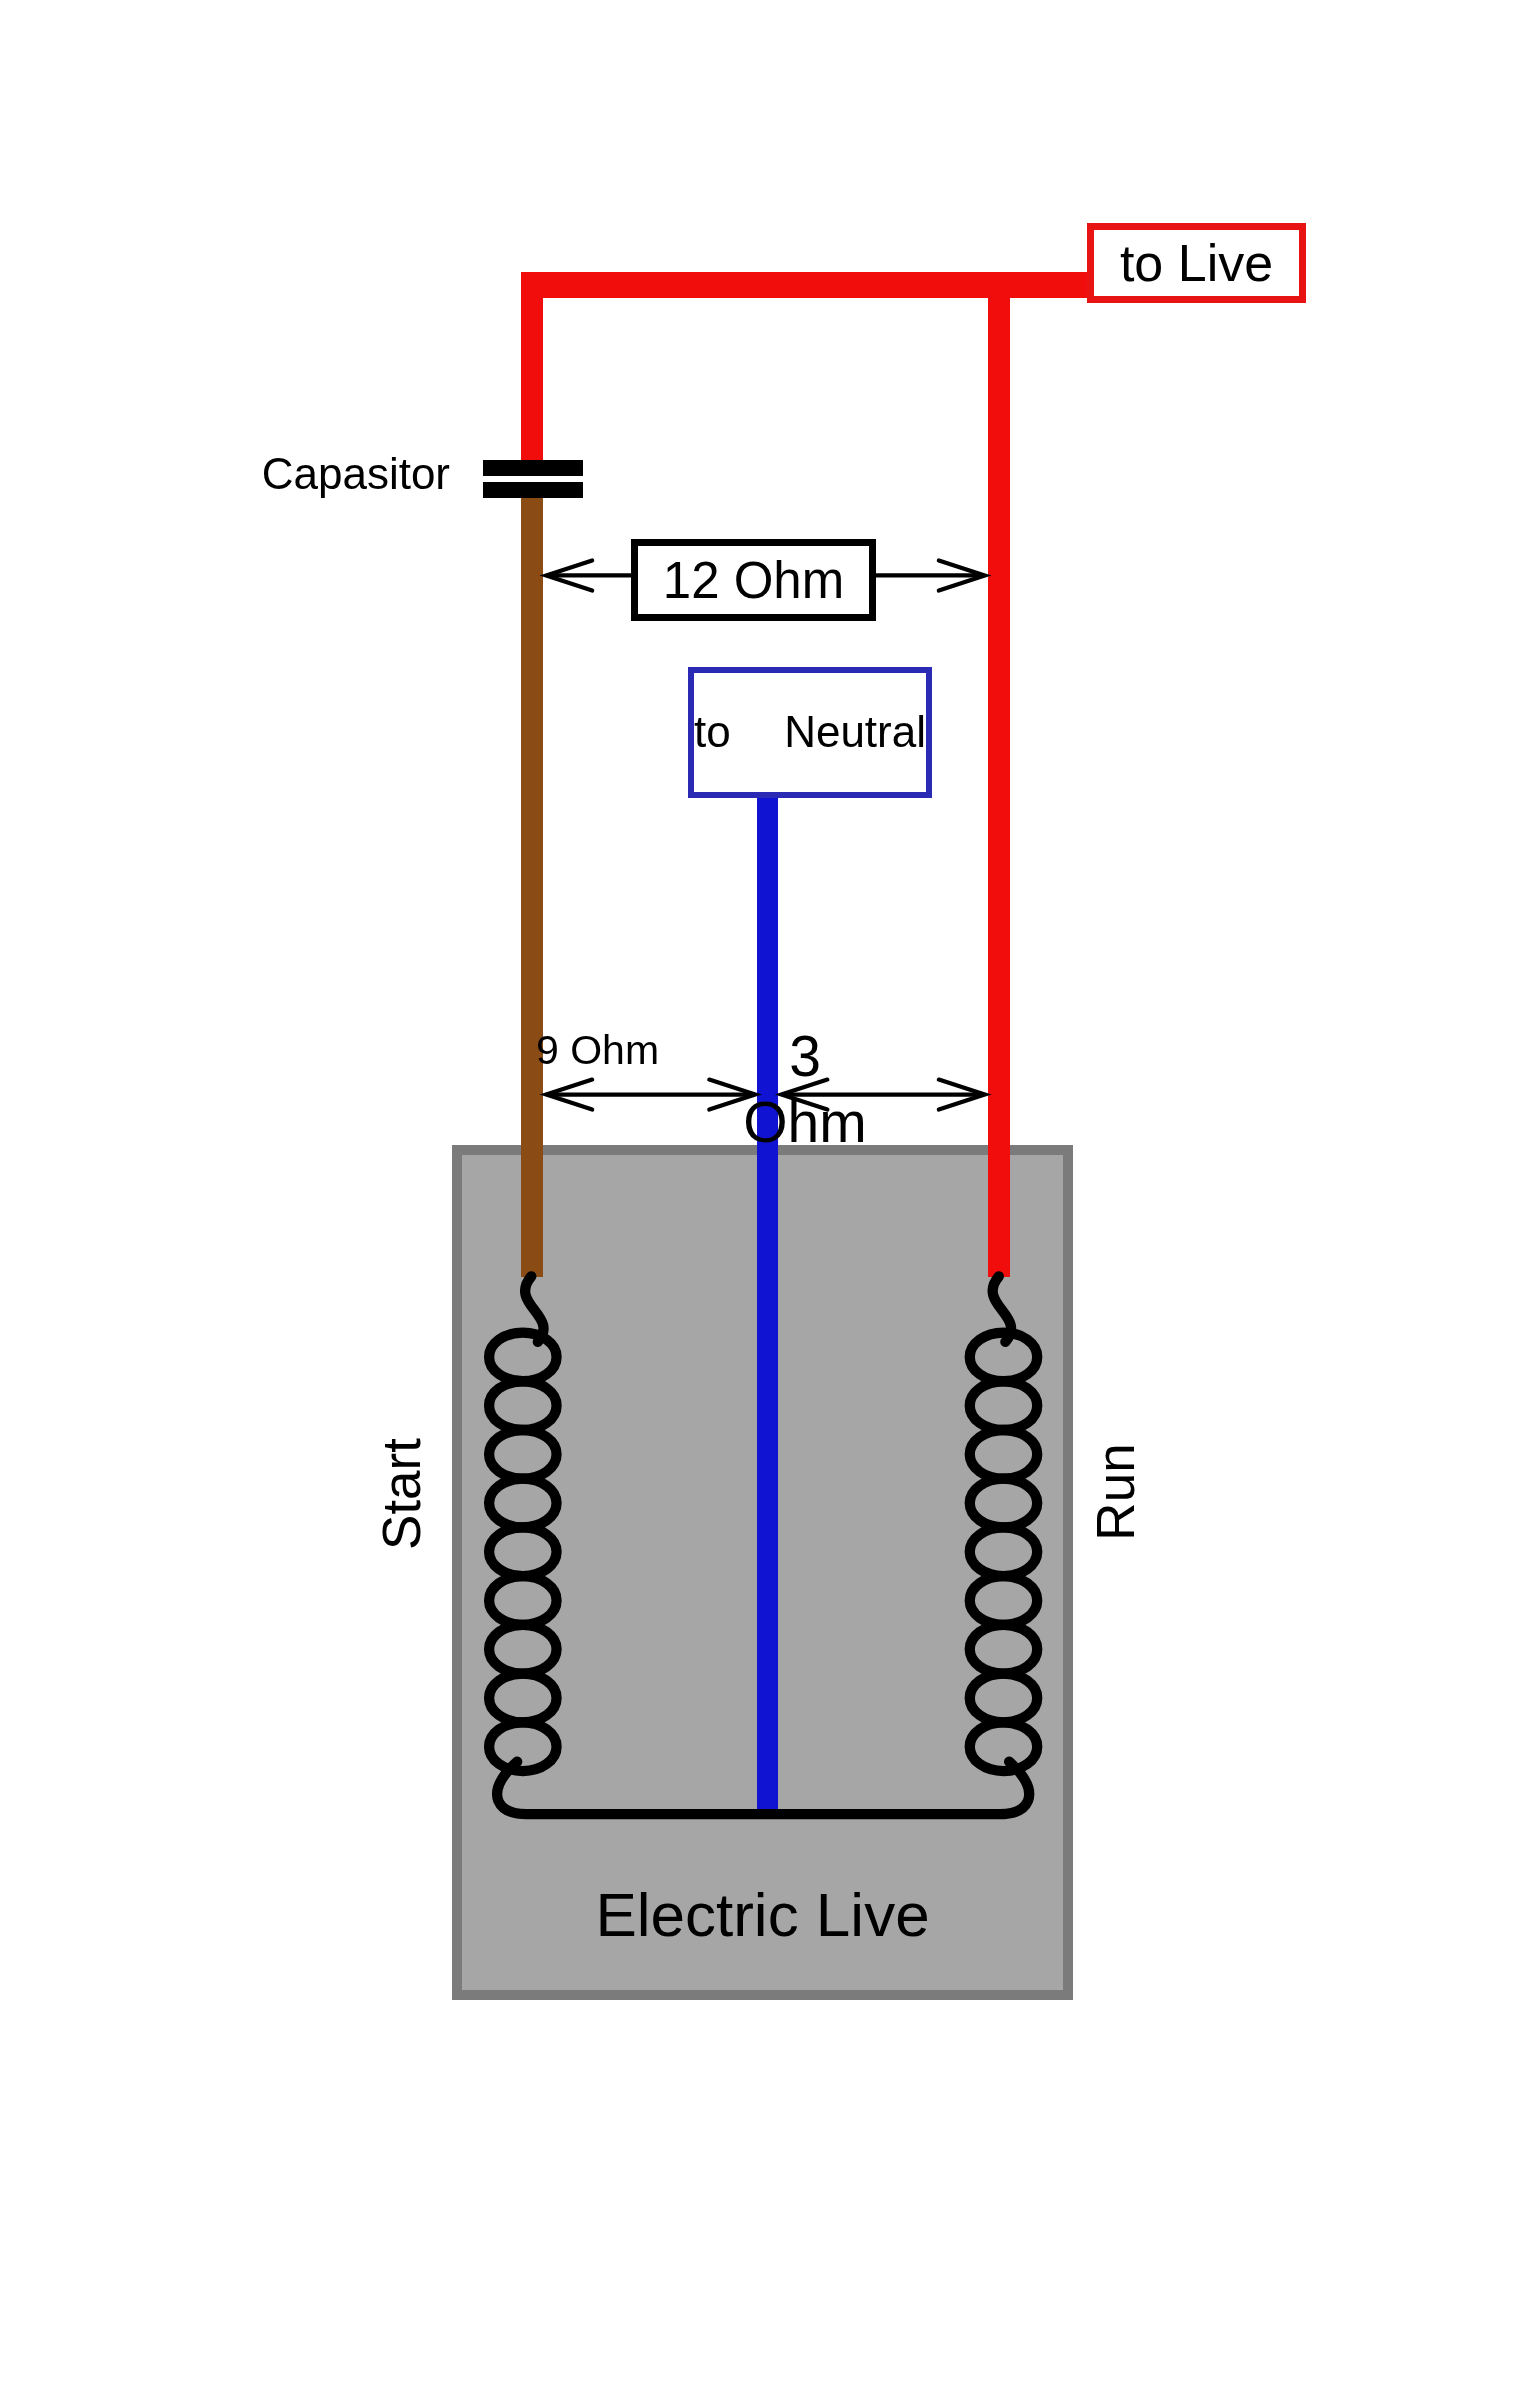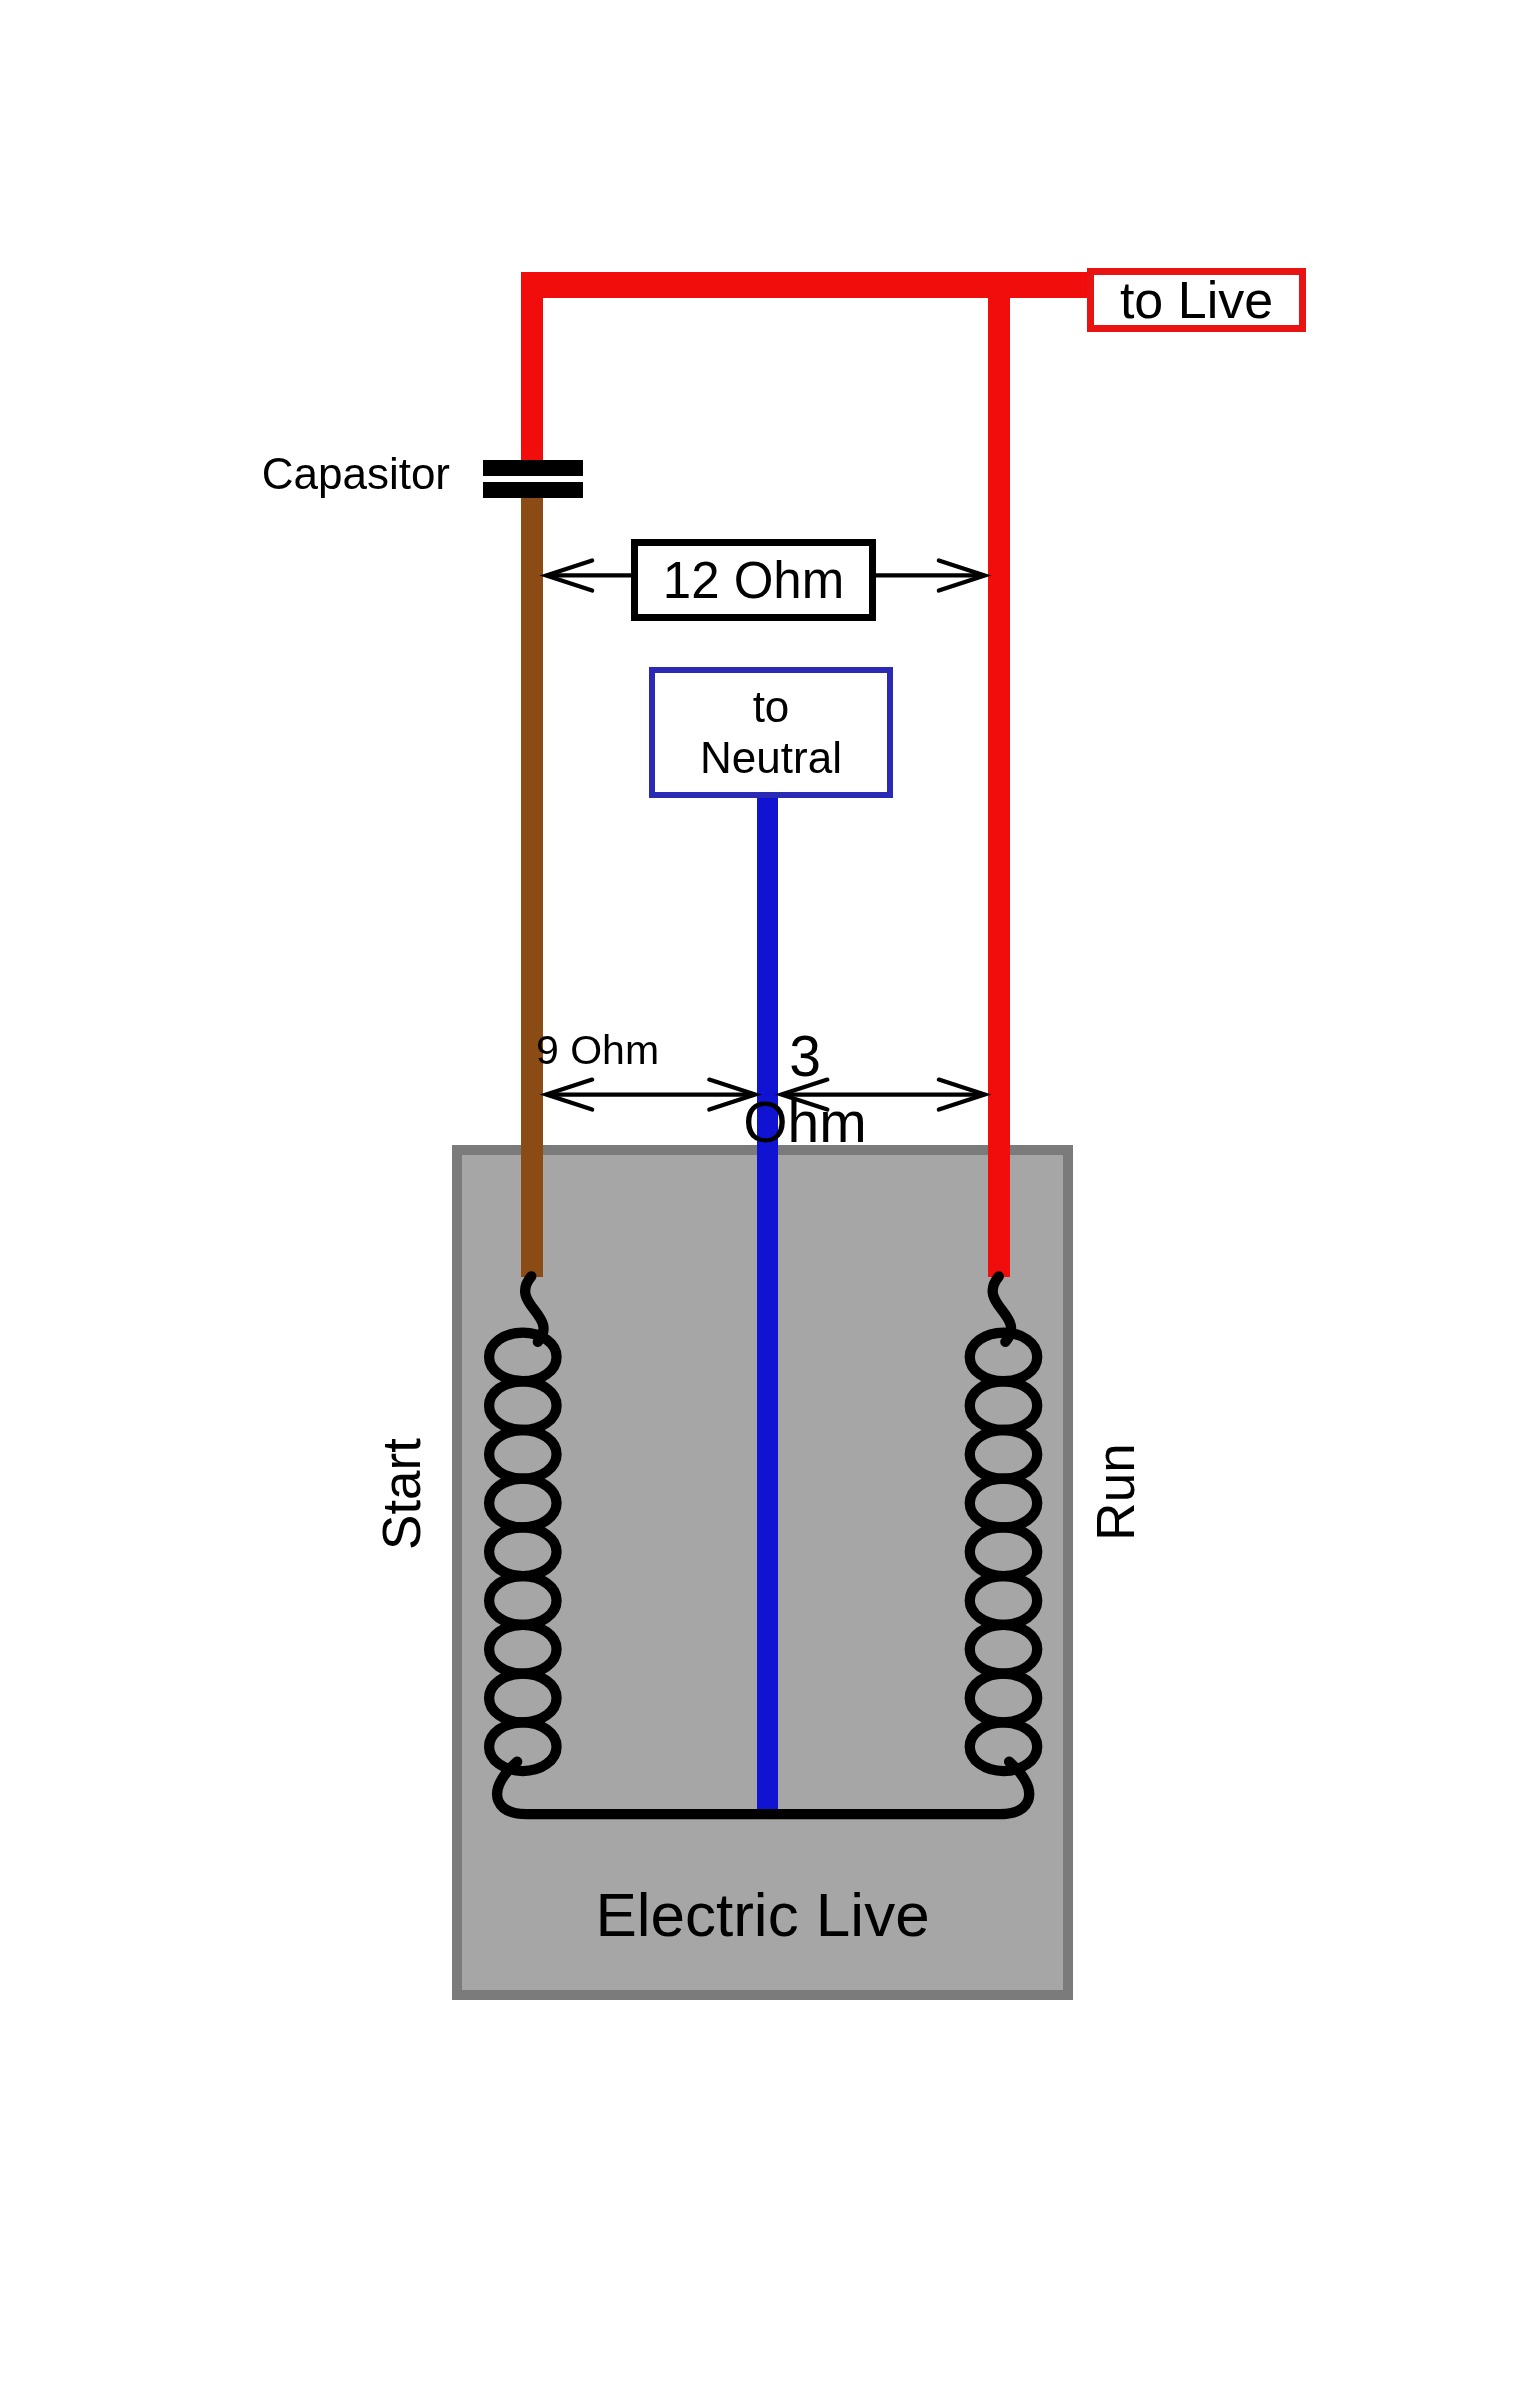--- a/index.html
+++ b/index.html
@@ -34,27 +34,27 @@
     box-sizing:border-box;
     z-index:0;
   }
   .wire,.cap-plate{z-index:2;}
   #circuit-svg{position:absolute;left:0;top:0;z-index:3;}
   
   .label-box{
     position:absolute;display:flex;align-items:center;justify-content:center;
     background:#fff;box-sizing:border-box;text-align:center;z-index:4;
   }
-  #to-live-box{left:1087px;top:223px;width:219px;height:64px;
-    border:7.5px solid var(--live-box-border);font-size:52px;margin-top:45px;}
+  #to-live-box{left:1087px;top:223px;width:219px;height:80px;
+    border:7.5px solid var(--live-box-border);font-size:52px;}
   #ohm12-box{left:631px;top:539px;width:245px;height:82px;
     border:7.5px solid var(--ohm-box-border);font-size:51px;}
-  #to-neutral-box{left:649px;top:667px;width:244px;height:131px;
+  #to-neutral-box{left:688px;top:667px;width:244px;height:131px;
     border:6.6px solid var(--neutral-box-border);
-    flex-direction:column;font-size:44px;line-height:1.15;}
+    flex-direction:row;font-size:44px;line-height:1.15;justify-content:space-between;}
   
   .txt{position:absolute;z-index:4;}
   #capacitor-label{left:141px;top:449px;width:309px;text-align:right;font-size:44px;}
   #ohm9-label{left:536px;top:1027px;width:156px;font-size:41px;}
   #ohm3-label{left:727px;top:1023px;width:156px;text-align:center;font-size:57px;}
   .rot-label{
     position:absolute;width:187px;height:56px;z-index:4;
     display:flex;align-items:center;justify-content:center;
     transform:rotate(-90deg);font-size:53px;
   }

